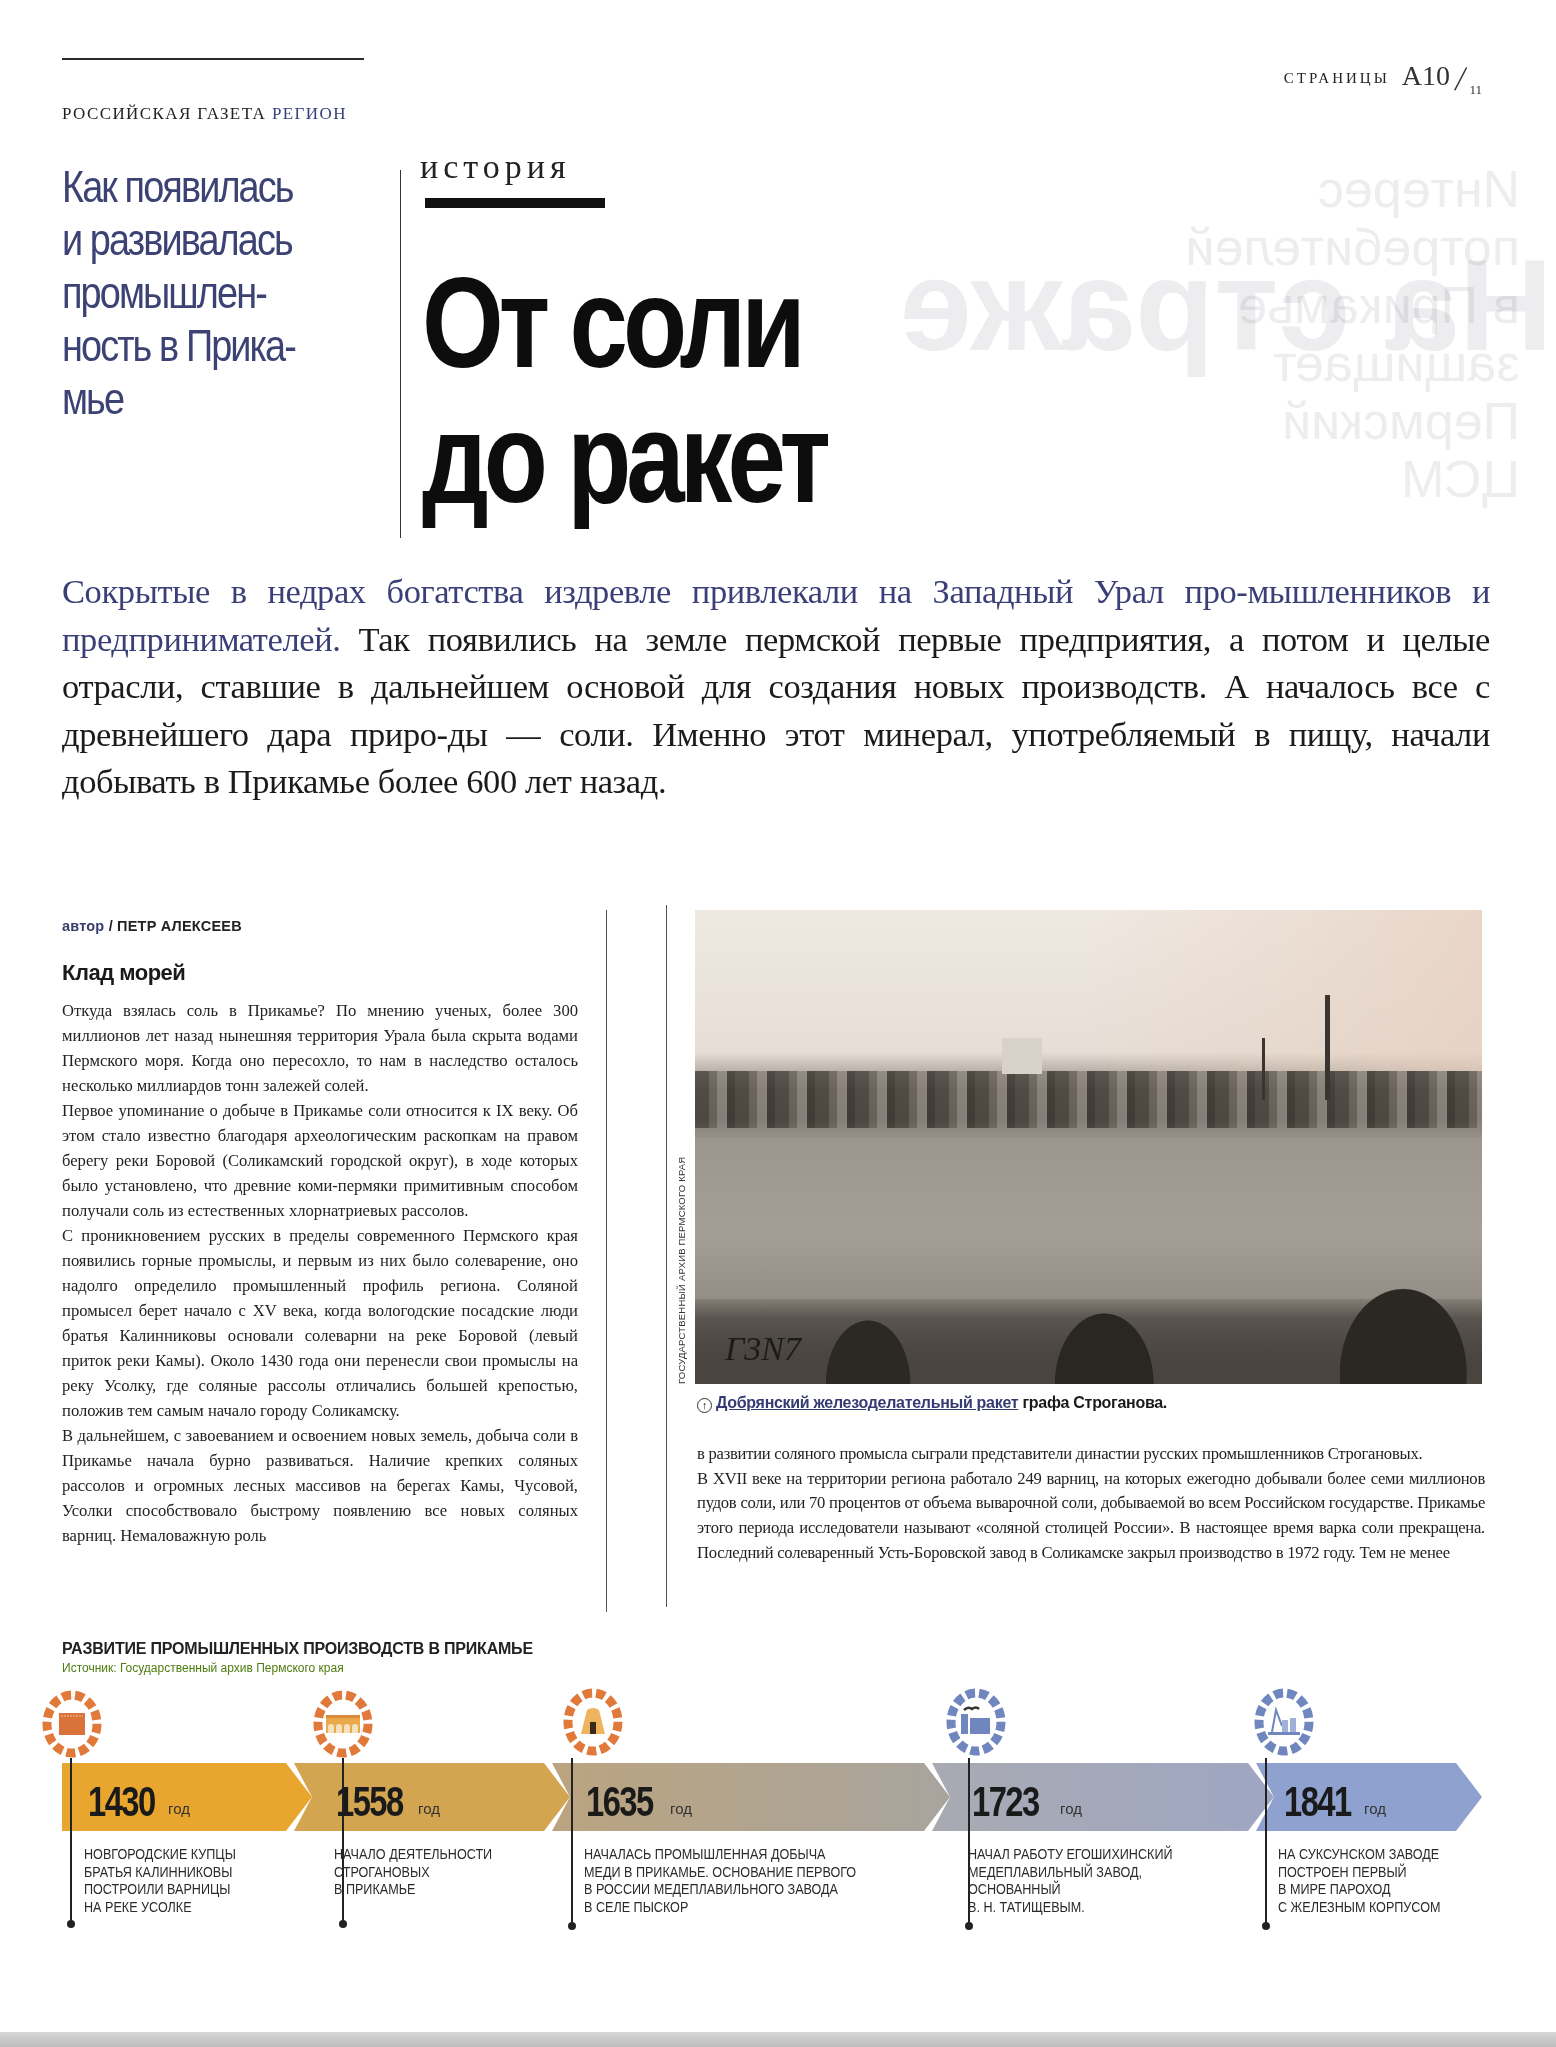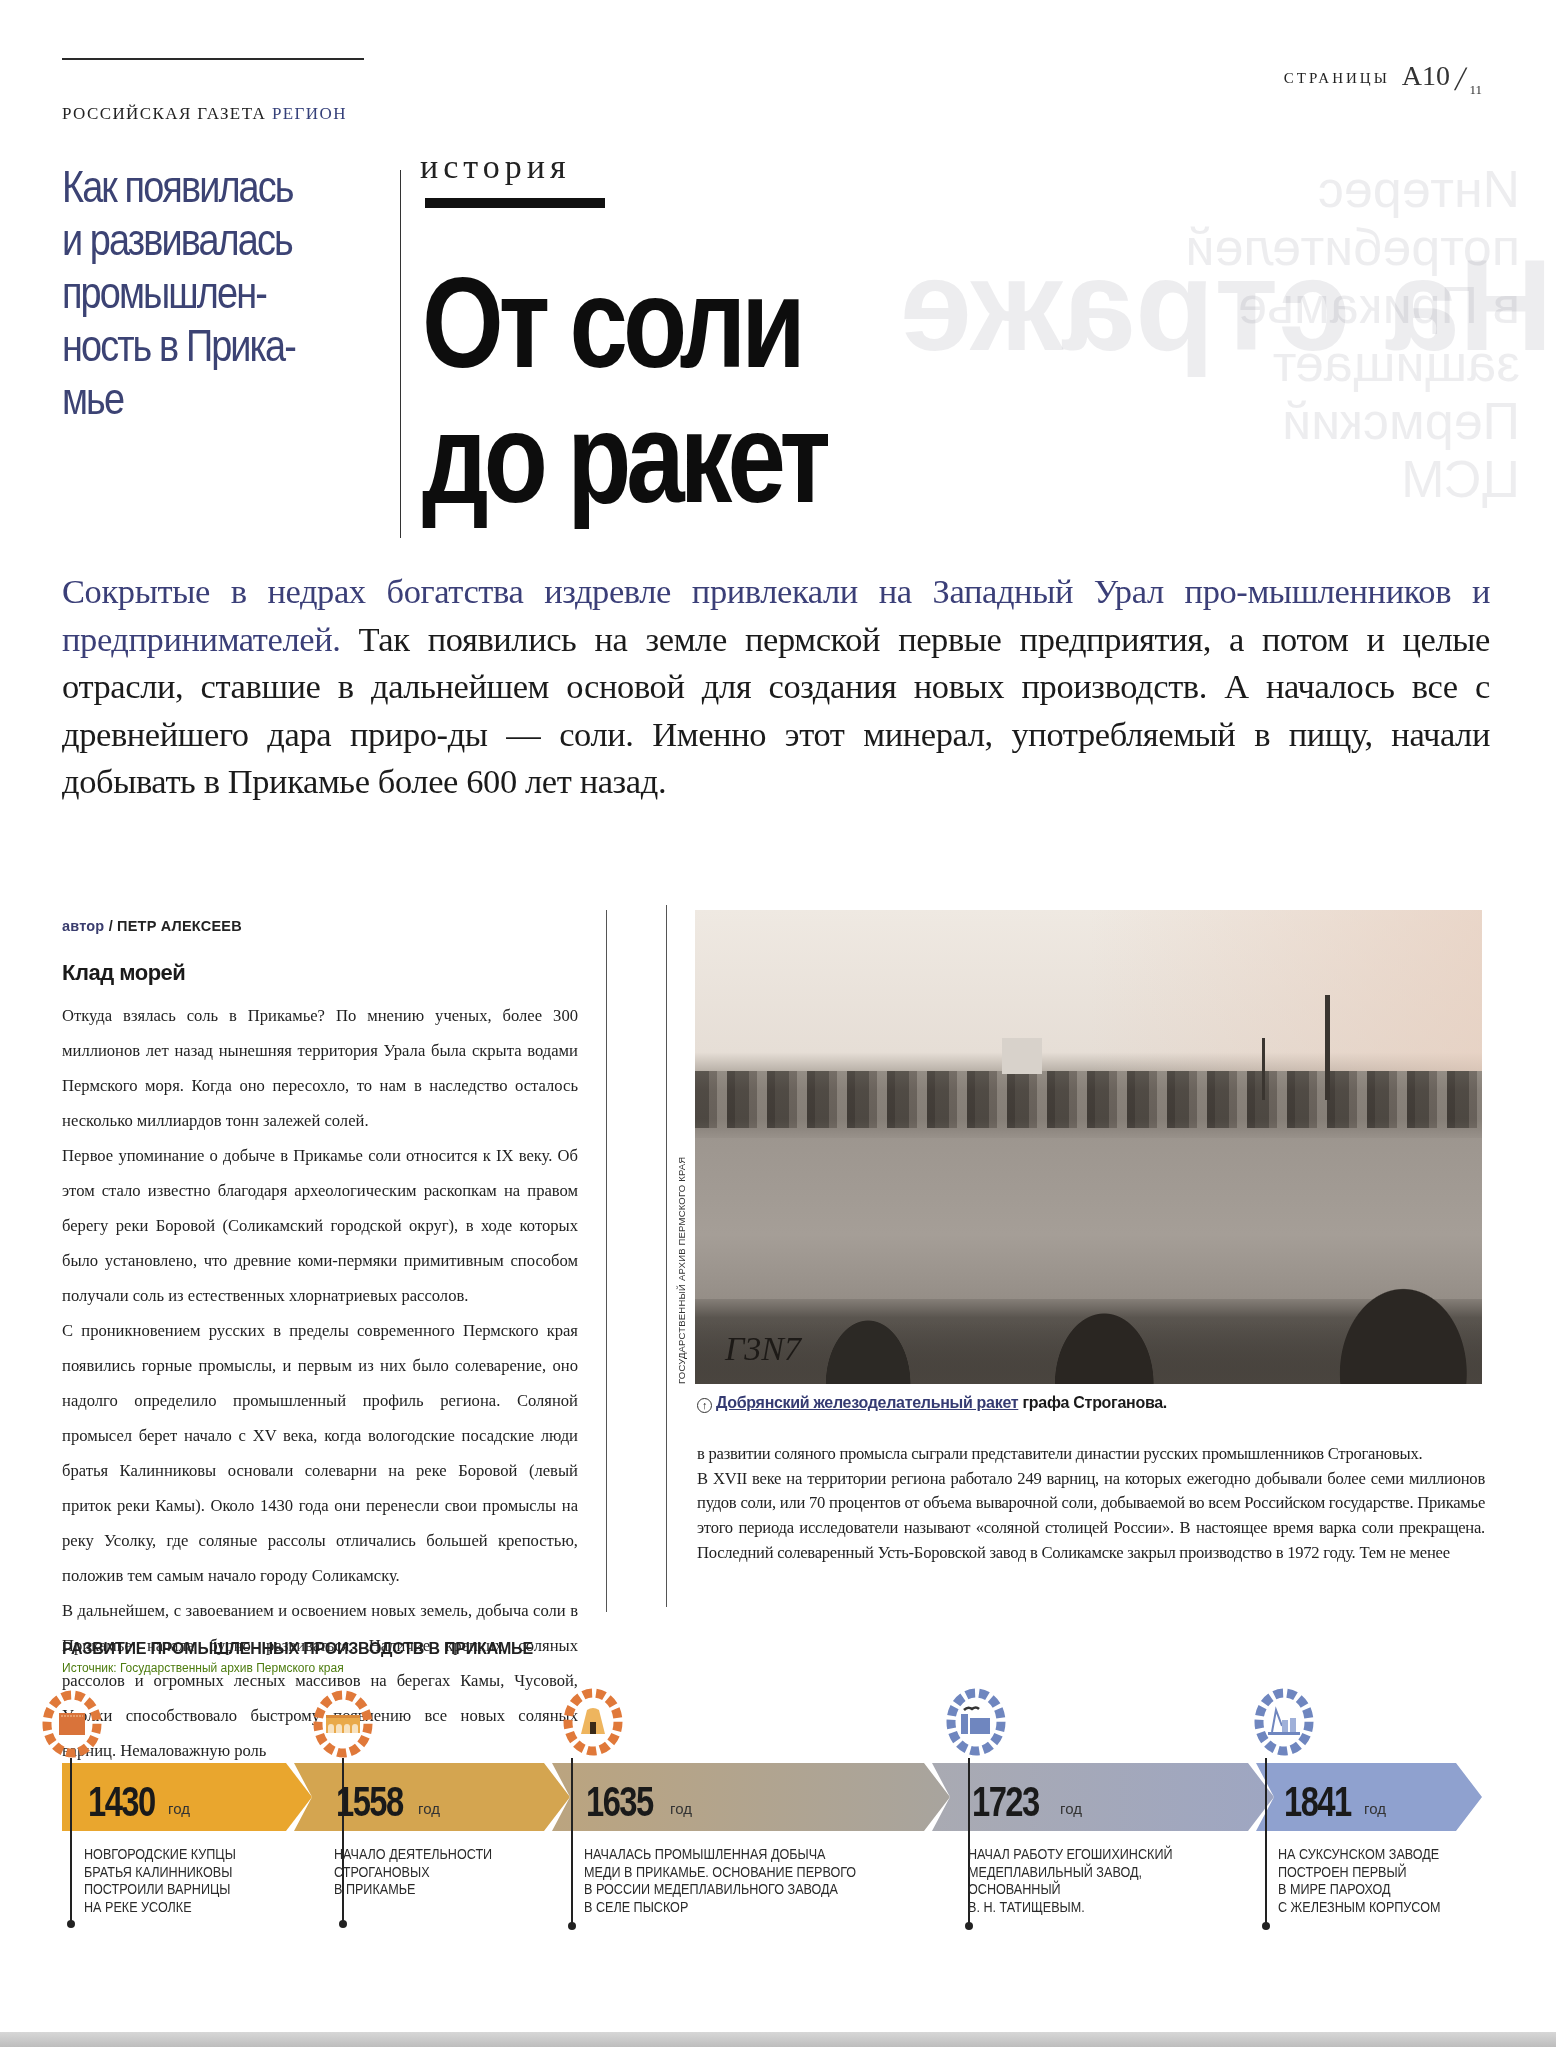--- a/index.html
+++ b/index.html
@@ -34,21 +34,21 @@
   .lead { left: 62px; top: 568px; width: 1428px; font-family: "Liberation Serif", serif; font-size: 34.5px; line-height: 47.5px; color: #1b1b1b; text-align: justify; letter-spacing: -0.4px; }
   .lead .accent { color: #3b3f78; }
 
   
   .byline { left: 62px; top: 918px; font-family: "Liberation Sans", sans-serif; font-size: 14.5px; font-weight: 700; color: #222; letter-spacing: 0.2px; }
   .byline .role { color: #3a3d6e; }
 
   
   .col-left { left: 62px; top: 960px; width: 516px; }
   .subhead { font-family: "Liberation Sans", sans-serif; font-weight: 700; font-size: 22px; color: #1a1a1a; margin-bottom: 12px; letter-spacing: -0.5px; }
-  .body-text { font-family: "Liberation Serif", serif; font-size: 16.6px; line-height: 35px; color: #222; text-align: justify; }
+  .body-text { font-family: "Liberation Serif", serif; font-size: 16.6px; line-height: 25px; color: #222; text-align: justify; }
   .body-text p { margin: 0; }
 
   .col-rule { left: 606px; top: 910px; width: 1px; height: 702px; background: #555; }
 
   
   .photo-frame-line { left: 666px; top: 905px; width: 1px; height: 702px; background: #555; }
   .photo { left: 695px; top: 910px; width: 787px; height: 474px; overflow: hidden;
            background: linear-gradient(180deg, #efe9e2 0%, #e6ded6 30%, #b9b1a8 34%, #6d655e 38%, #56504b 44%, #8d867f 46%, #a29b94 50%, #8f8882 70%, #9b948d 80%, #5a554f 86%, #3f3b37 100%); padding-left: 48px; }
   .photo .sky-tone { position: absolute; right: 0; top: 0; width: 50%; height: 34%; background: linear-gradient(90deg, rgba(230,210,200,0) 0%, rgba(231,206,190,0.7) 100%); }
   .photo .town { position: absolute; left: 0; top: 34%; width: 100%; height: 12%; background: repeating-linear-gradient(90deg, #4b4640 0 14px, #6a635c 14px 22px, #8e877f 22px 32px, #3d3833 32px 40px); opacity: 0.85; }

